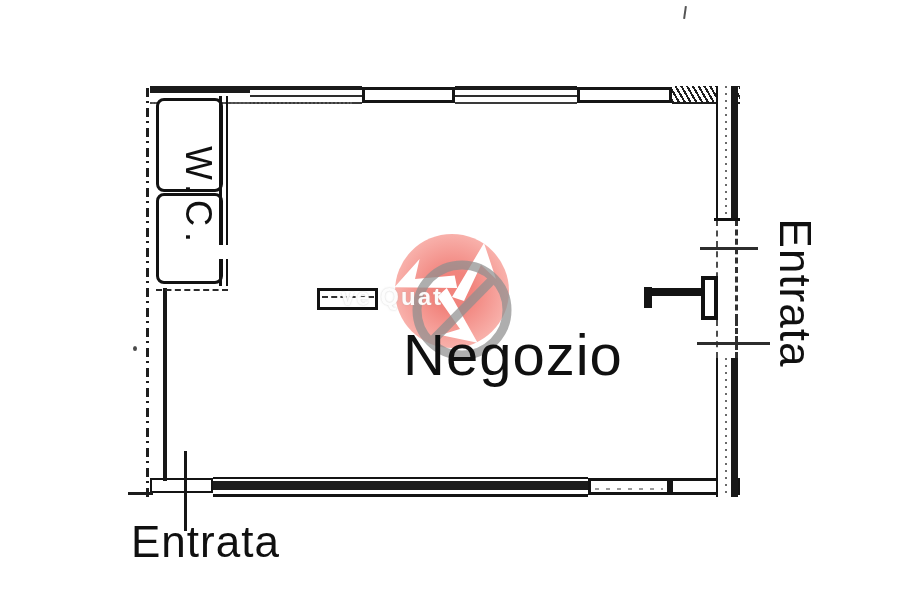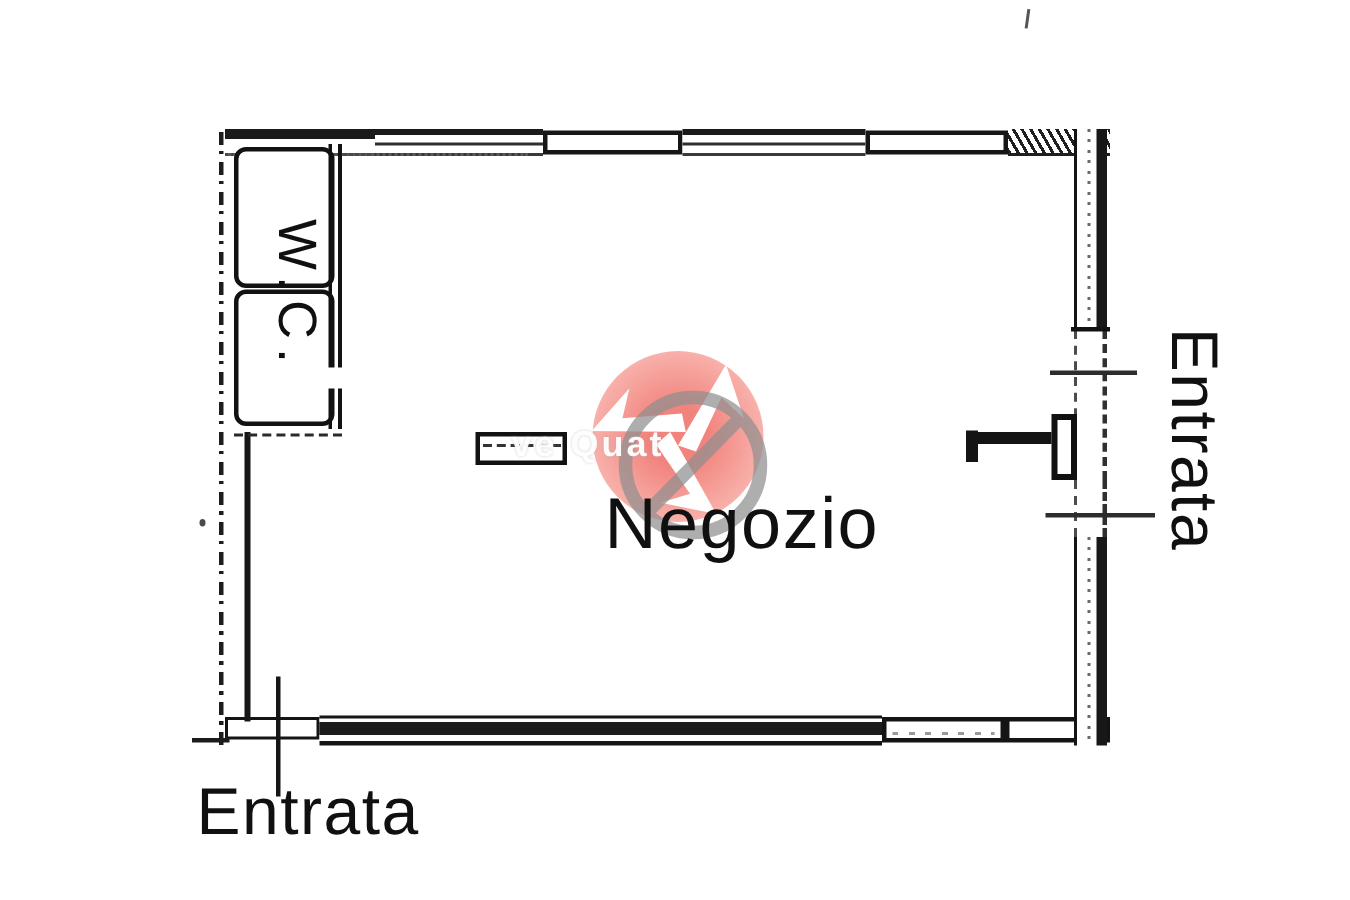--- a/index.html
+++ b/index.html
@@ -153,21 +153,21 @@
       <path transform="translate(67,66) rotate(120)" d="M 0 6 L 32 -48 L 44 -12 L 29 -26 L 12 10 Z"></path>
       <path transform="translate(67,66) rotate(240)" d="M 0 6 L 32 -48 L 44 -12 L 29 -26 L 12 10 Z"></path>
     </g>
     <g opacity="0.72" fill="none" stroke-width="9" stroke="#8f8f8f">
       <circle cx="77" cy="85" r="45"></circle>
       <line x1="46" y1="117" x2="109" y2="53"></line>
     </g>
   </svg>
   <div class="abs watermark-text" style="left:341px;top:283px;">ve Quat</div>
 
-  <div class="abs label" style="left:403px;top:326px;font-size:48px;">Negozio</div>
+  <div class="abs label" style="left:403px;top:326px;font-size:58px;">Negozio</div>
 
   <div class="abs label" style="left:131px;top:520px;font-size:44px;">Entrata</div>
 
   <div class="abs label rot90" style="left:709px;top:270px;width:170px;height:46px;font-size:44px;text-align:center;">Entrata</div>
 
   <div class="abs label rot90" style="left:131px;top:177px;width:130px;height:40px;font-size:36px;letter-spacing:6px;text-align:center;">W.C.</div>
 
   <div class="abs" style="left:684px;top:6px;width:2px;height:13px;background:#555;transform:rotate(8deg);"></div>
   <div class="abs" style="left:133px;top:346px;width:4px;height:5px;background:#4a4a4a;border-radius:50%;"></div>
 

